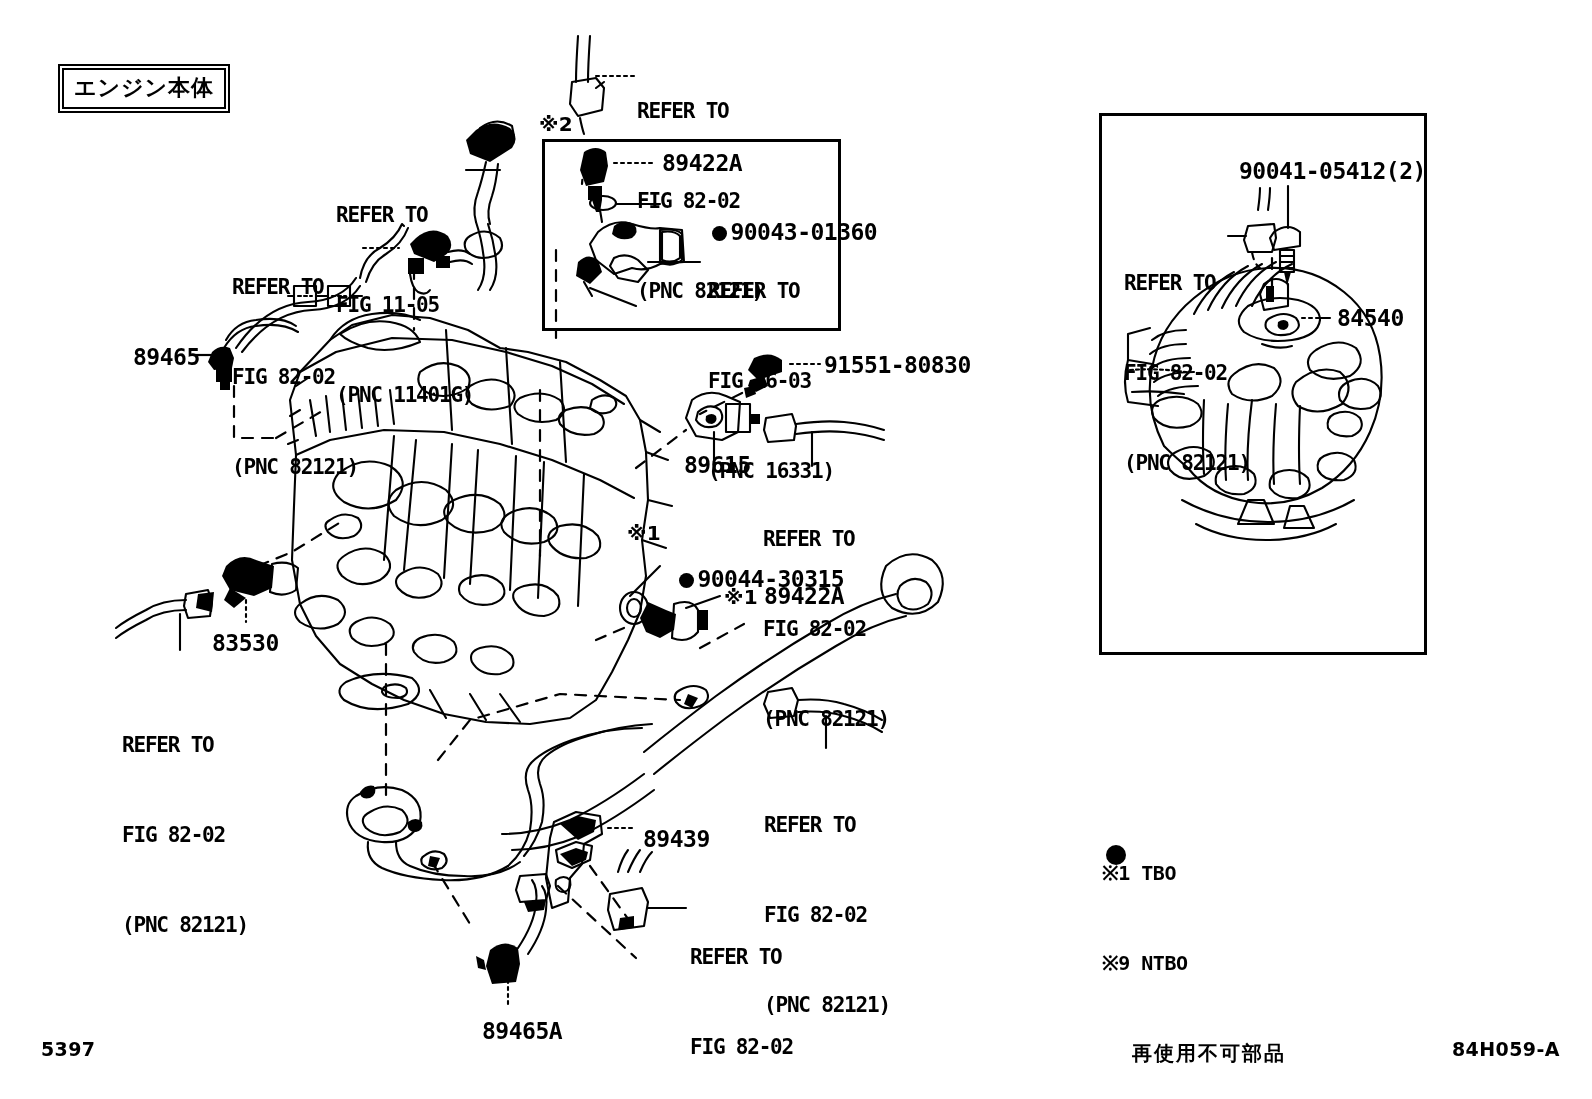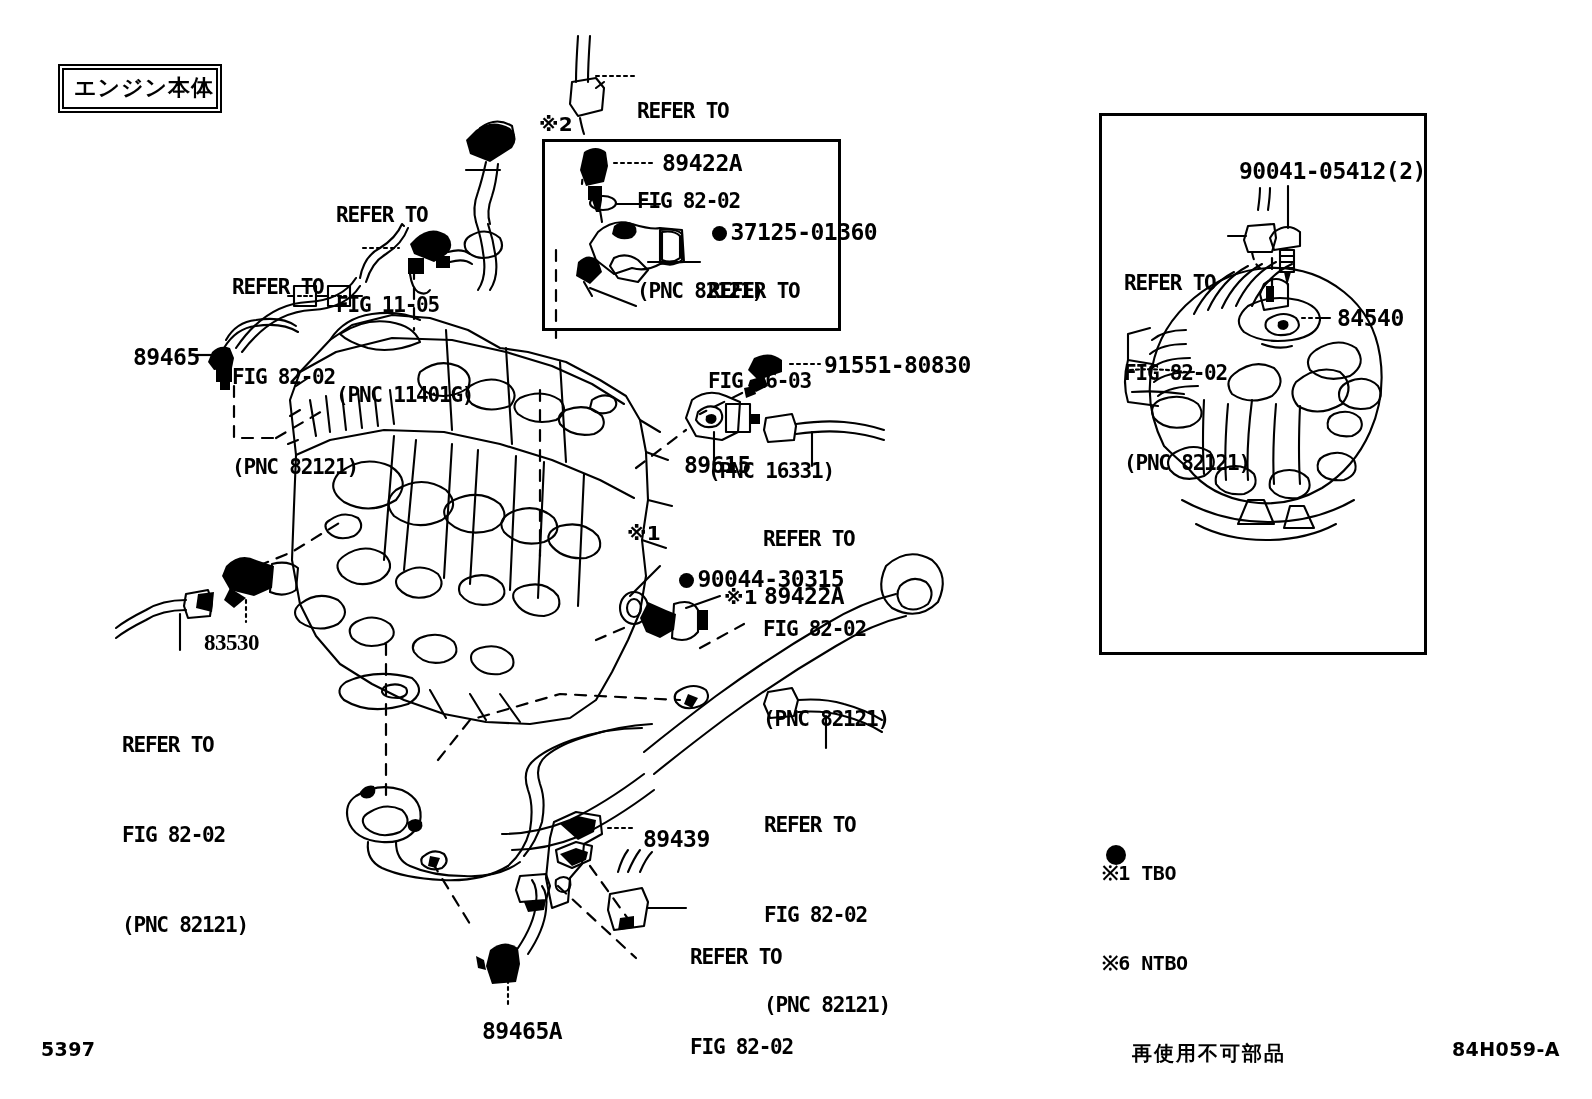--- a/index.html
+++ b/index.html
@@ -11,21 +11,21 @@
   #sheet{position:absolute;inset:0;}
   svg.layer{position:absolute;left:0;top:0;width:1592px;height:1099px;overflow:visible;}
   .lbl{position:absolute;font-weight:bold;letter-spacing:.4px;white-space:pre;}
   .pn{font-size:23px;font-family:"DejaVu Sans Mono","Liberation Mono",monospace;font-weight:bold;letter-spacing:-0.5px;}
   .refer{font-size:21px;line-height:30px;font-family:"DejaVu Sans Mono","Liberation Mono",monospace;font-weight:bold;letter-spacing:-1.2px;}
   .jp{font-size:22px;font-weight:bold;letter-spacing:1px;}
   .legend{font-size:20px;line-height:30px;font-family:"DejaVu Sans Mono","Liberation Mono",monospace;font-weight:bold;letter-spacing:-0.5px;}
   .legend .cjk{font-family:"DejaVu Sans","Liberation Sans",sans-serif;letter-spacing:2px;}
   .foot{font-size:19px;font-family:"DejaVu Sans","Liberation Sans",sans-serif;font-weight:bold;}
   .titlebox{
-    position:absolute;border:2px solid #000;padding:3px 2px 4px 10px;
+    position:absolute;border:2px solid #000;padding:3px 10px 4px 10px;
     box-shadow:0 0 0 2px #fff, 0 0 0 4px #000;
   }
   .groupbox{position:absolute;border:3px solid #000;background:transparent;}
   .mark{font-size:20px;font-weight:bold;font-family:"DejaVu Sans","Liberation Sans",sans-serif;}
   .dot{display:inline-block;width:15px;height:15px;border-radius:50%;background:#000;vertical-align:-1px;margin-right:3px;}
 </style>
 </head>
 <body>
 
 <div id="sheet">
@@ -370,36 +370,36 @@
     <div>REFER TO</div>
     <div>FIG 82-02</div>
     <div>(PNC 82121)</div>
   </div>
 
   <div class="lbl mark" style="left:539px;top:112px;">※2</div>
 
   <div class="lbl pn" style="left:662px;top:150px;">89422A</div>
 
   <div class="lbl pn" style="left:659px;top:193px;">
-    <span class="dot"></span><span>37125-01360</span>
+    <span class="dot"></span><span>90043-01360</span>
   </div>
 
   <div class="lbl refer" style="left:708px;top:216px;">
     <div>REFER TO</div>
     <div>FIG 16-03</div>
     <div>(PNC 16331)</div>
   </div>
 
 
   <div class="lbl pn" style="left:133px;top:344px;">89465</div>
   <svg class="layer">
       <path d="M196,355 L212,355" stroke="#000" stroke-width="2.2" fill="none"></path>
     </svg>
 
-  <div class="lbl pn" style="left:204px;top:630px;font-family:Liberation Serif, serif;">83530</div>
+  <div class="lbl pn" style="left:212px;top:630px;">83530</div>
 
   <div class="lbl refer" style="left:122px;top:670px;">
     <div>REFER TO</div>
     <div>FIG 82-02</div>
     <div>(PNC 82121)</div>
   </div>
 
   <div class="lbl pn" style="left:824px;top:352px;">91551-80830</div>
 
   <div class="lbl pn" style="left:684px;top:452px;">89615</div>
@@ -438,20 +438,20 @@
   <div class="lbl pn" style="left:1239px;top:158px;">90041-05412(2)</div>
   <div class="lbl pn" style="left:1337px;top:305px;">84540</div>
   <div class="lbl refer" style="left:1124px;top:208px;">
     <div>REFER TO</div>
     <div>FIG 82-02</div>
     <div>(PNC 82121)</div>
   </div>
 
   <div class="lbl legend" style="left:1102px;top:798px;">
     <div>※1 TBO</div>
-    <div>※6 NTBO</div>
+    <div>※9 NTBO</div>
     <div class="cjk" style="padding-left:30px;">再使用不可部品</div>
   </div>
 
   <div class="lbl foot" style="left:41px;top:1038px;">5397</div>
   <div class="lbl foot" style="left:1452px;top:1038px;">84H059-A</div>
 
 </div>
 
 </body></html>

